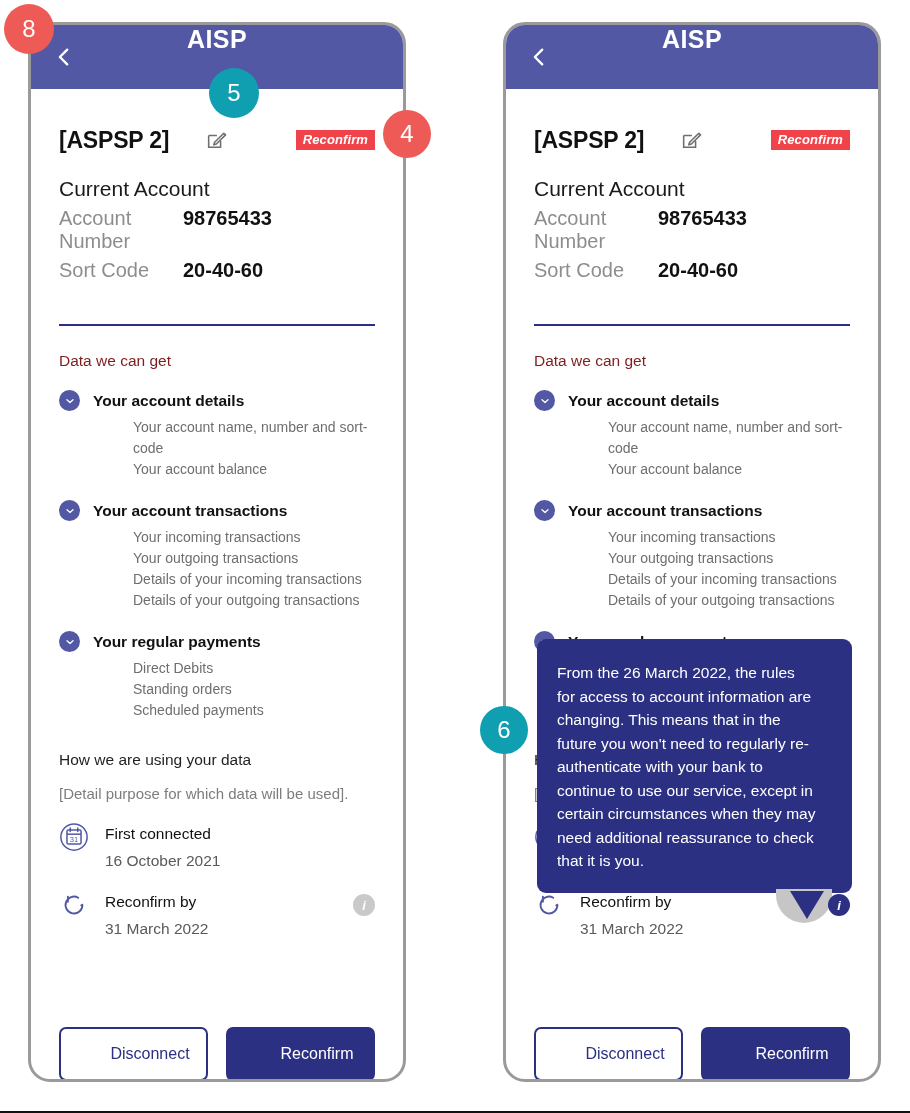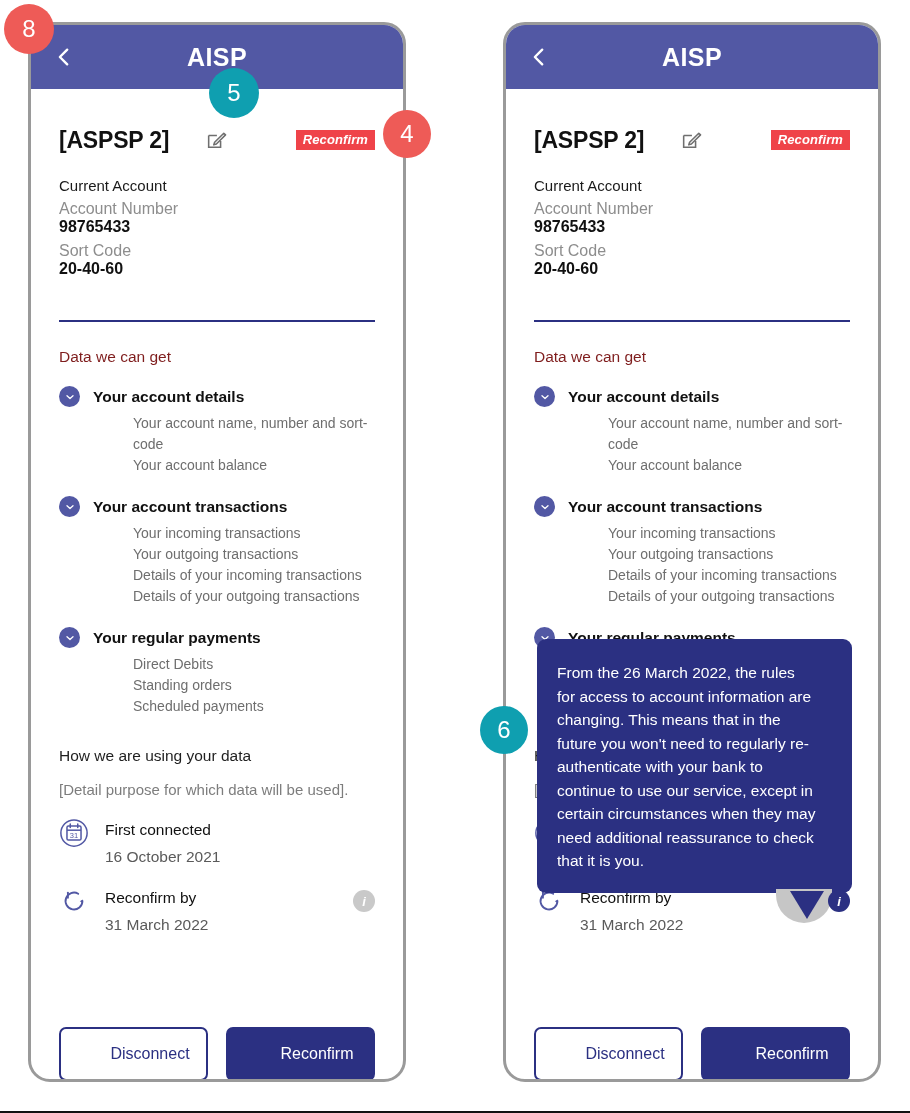--- a/index.html
+++ b/index.html
@@ -20,21 +20,21 @@
     border-radius:22px;
     box-sizing:border-box;
     overflow:hidden;
   }
   .phone.left{left:28px;top:22px;}
   .phone.right{left:503px;top:22px;}
 
   
   .appbar{
     position:relative;height:64px;background:#5258a4;
-    display:flex;align-items:center;justify-content:center;
+    display:flex;justify-content:center;
   }
   .appbar .title{
     color:#ffffff;font-size:25px;font-weight:bold;letter-spacing:.4px;
   }
   .backbtn{
     position:absolute;left:20px;top:50%;transform:translateY(-50%);
     width:26px;height:26px;display:flex;align-items:center;justify-content:center;
     cursor:pointer;
   }
   .backbtn svg{display:block;}
@@ -46,22 +46,22 @@
     display:flex;align-items:center;margin-top:36px;height:30px;
   }
   .acct-name{font-size:23px;font-weight:bold;color:#111;letter-spacing:-.2px;}
   .edit-icon{margin-left:36px;width:22px;height:22px;display:block;}
   .badge-tag{
     margin-left:auto;background:#ef4349;color:#fff;font-size:13px;
     font-style:italic;font-weight:bold;padding:3px 7px 4px 7px;line-height:1;
     letter-spacing:.1px;
   }
 
-  .acct-type{font-size:15px;color:#1a1a1a;margin-top:22px;}
-  .kv{display:flex;margin-top:6px;font-size:16px;flex-direction:column;}
+  .acct-type{font-size:21px;color:#1a1a1a;margin-top:22px;}
+  .kv{display:flex;margin-top:6px;font-size:20px;}
   .kv .k{color:#8d8d8d;width:124px;flex:none;}
   .kv .v{color:#111;font-weight:bold;}
 
   .divider{height:2px;background:#2b3082;margin-top:42px;}
 
   .sec-title{font-size:15.5px;color:#7f1d1d;margin-top:26px;}
 
   .group{margin-top:20px;}
   .group-head{display:flex;align-items:center;gap:13px;}
   .chev{

